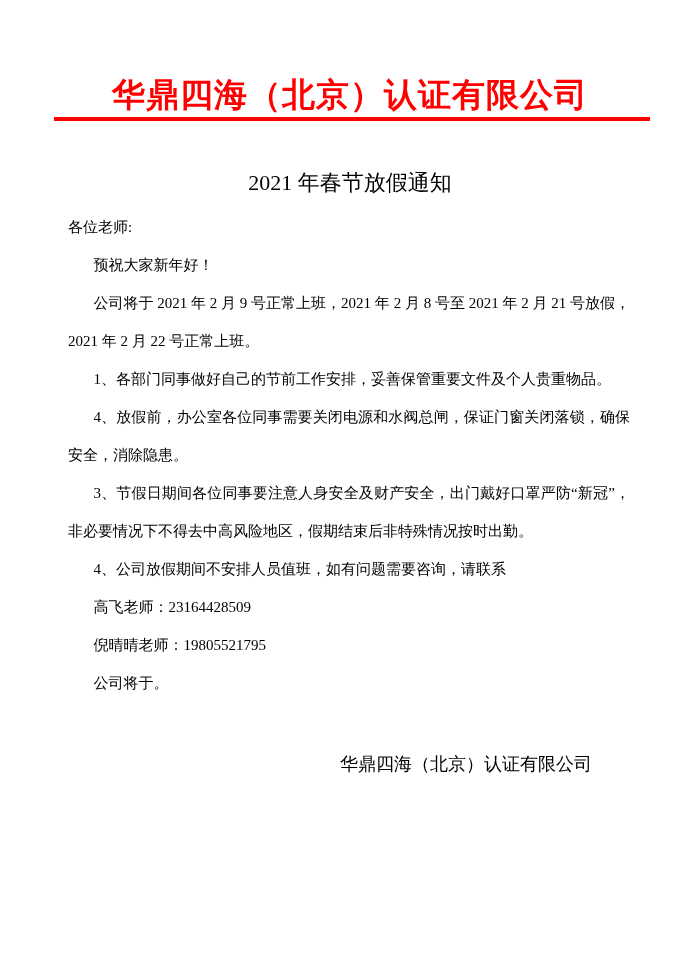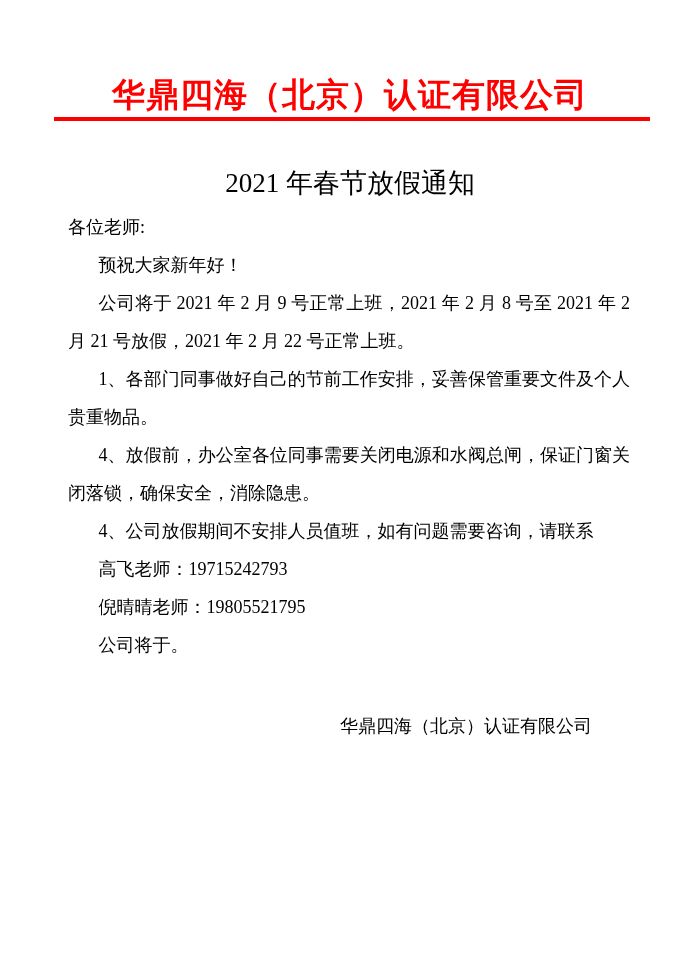--- a/index.html
+++ b/index.html
@@ -30,28 +30,28 @@
     letter-spacing: 1px;
   }
   .letterhead-rule {
     height: 4px;
     background: #ff0000;
     margin: 3px 50px 0 54px;
   }
   .notice-title {
     margin: 48px 0 0 0;
     text-align: center;
-    font-size: 27px;
+    font-size: 22px;
     line-height: 28px;
     font-weight: normal;
     color: #000000;
   }
   .body-text {
     margin: 11px 70px 0 68px;
-    font-size: 18px;
+    font-size: 15px;
     line-height: 38px;
     text-align: justify;
   }
   .body-text p {
     margin: 0;
     padding: 0;
     text-indent: 1.7em;
   }
   .body-text p.no-indent {
     text-indent: 0;
@@ -78,22 +78,23 @@
   <div class="letterhead-rule"></div>
 
   <h1 class="notice-title">2021 年春节放假通知</h1>
 
   <div class="body-text">
     <p class="no-indent">各位老师:</p>
     <p>预祝大家新年好！</p>
     <p>公司将于 2021 年 2 月 9 号正常上班，2021 年 2 月 8 号至 2021 年 2 月 21 号放假，2021 年 2 月 22 号正常上班。</p>
     <p>1、各部门同事做好自己的节前工作安排，妥善保管重要文件及个人贵重物品。</p>
     <p>4、放假前，办公室各位同事需要关闭电源和水阀总闸，保证门窗关闭落锁，确保安全，消除隐患。</p>
+    <p>3、节假日期间各位同事要注意人身安全及财产安全，出门戴好口罩严防“新冠”，非必要情况下不得去中高风险地区，假期结束后非特殊情况按时出勤。</p>
     <p>4、公司放假期间不安排人员值班，如有问题需要咨询，请联系</p>
-    <p>高飞老师：19715242793</p>
+    <p>高飞老师：23164428509</p>
     <p>倪晴晴老师：19805521795</p>
     <p>公司将于。</p>
   </div>
 
   <div class="signature">
     <div class="signature-inner">
       <div>华鼎四海（北京）认证有限公司</div>
     </div>
   </div>
 

